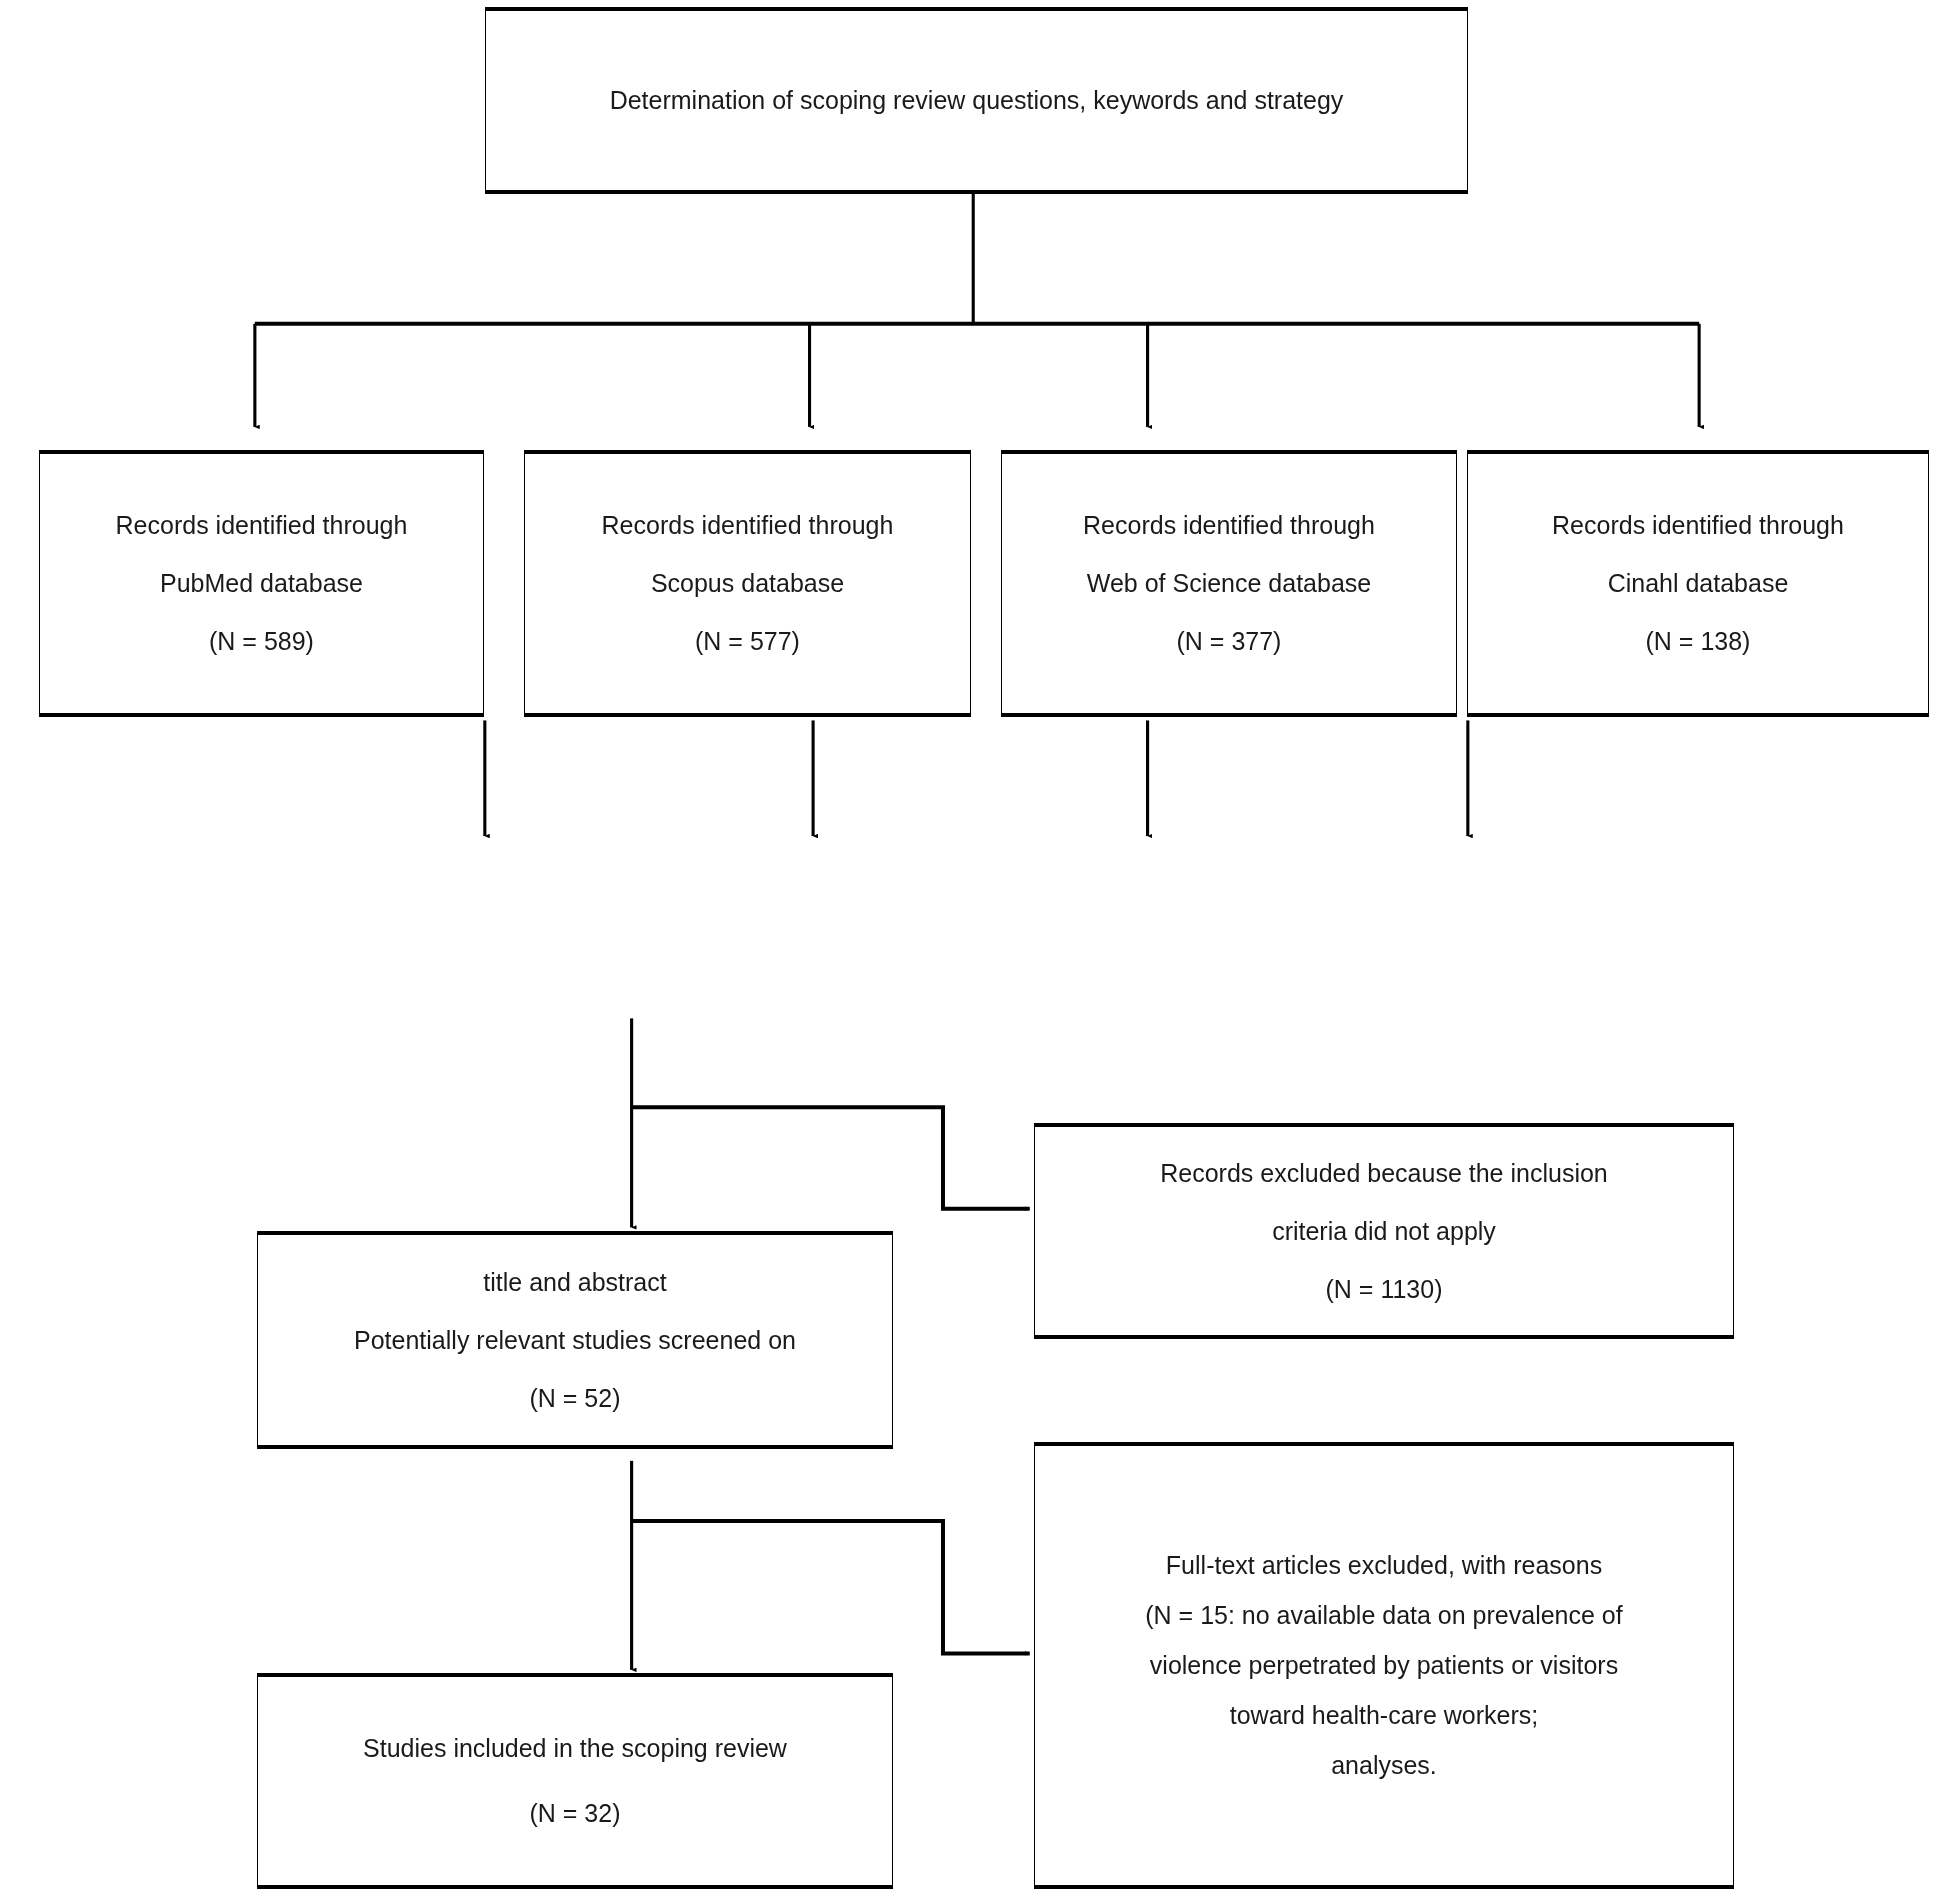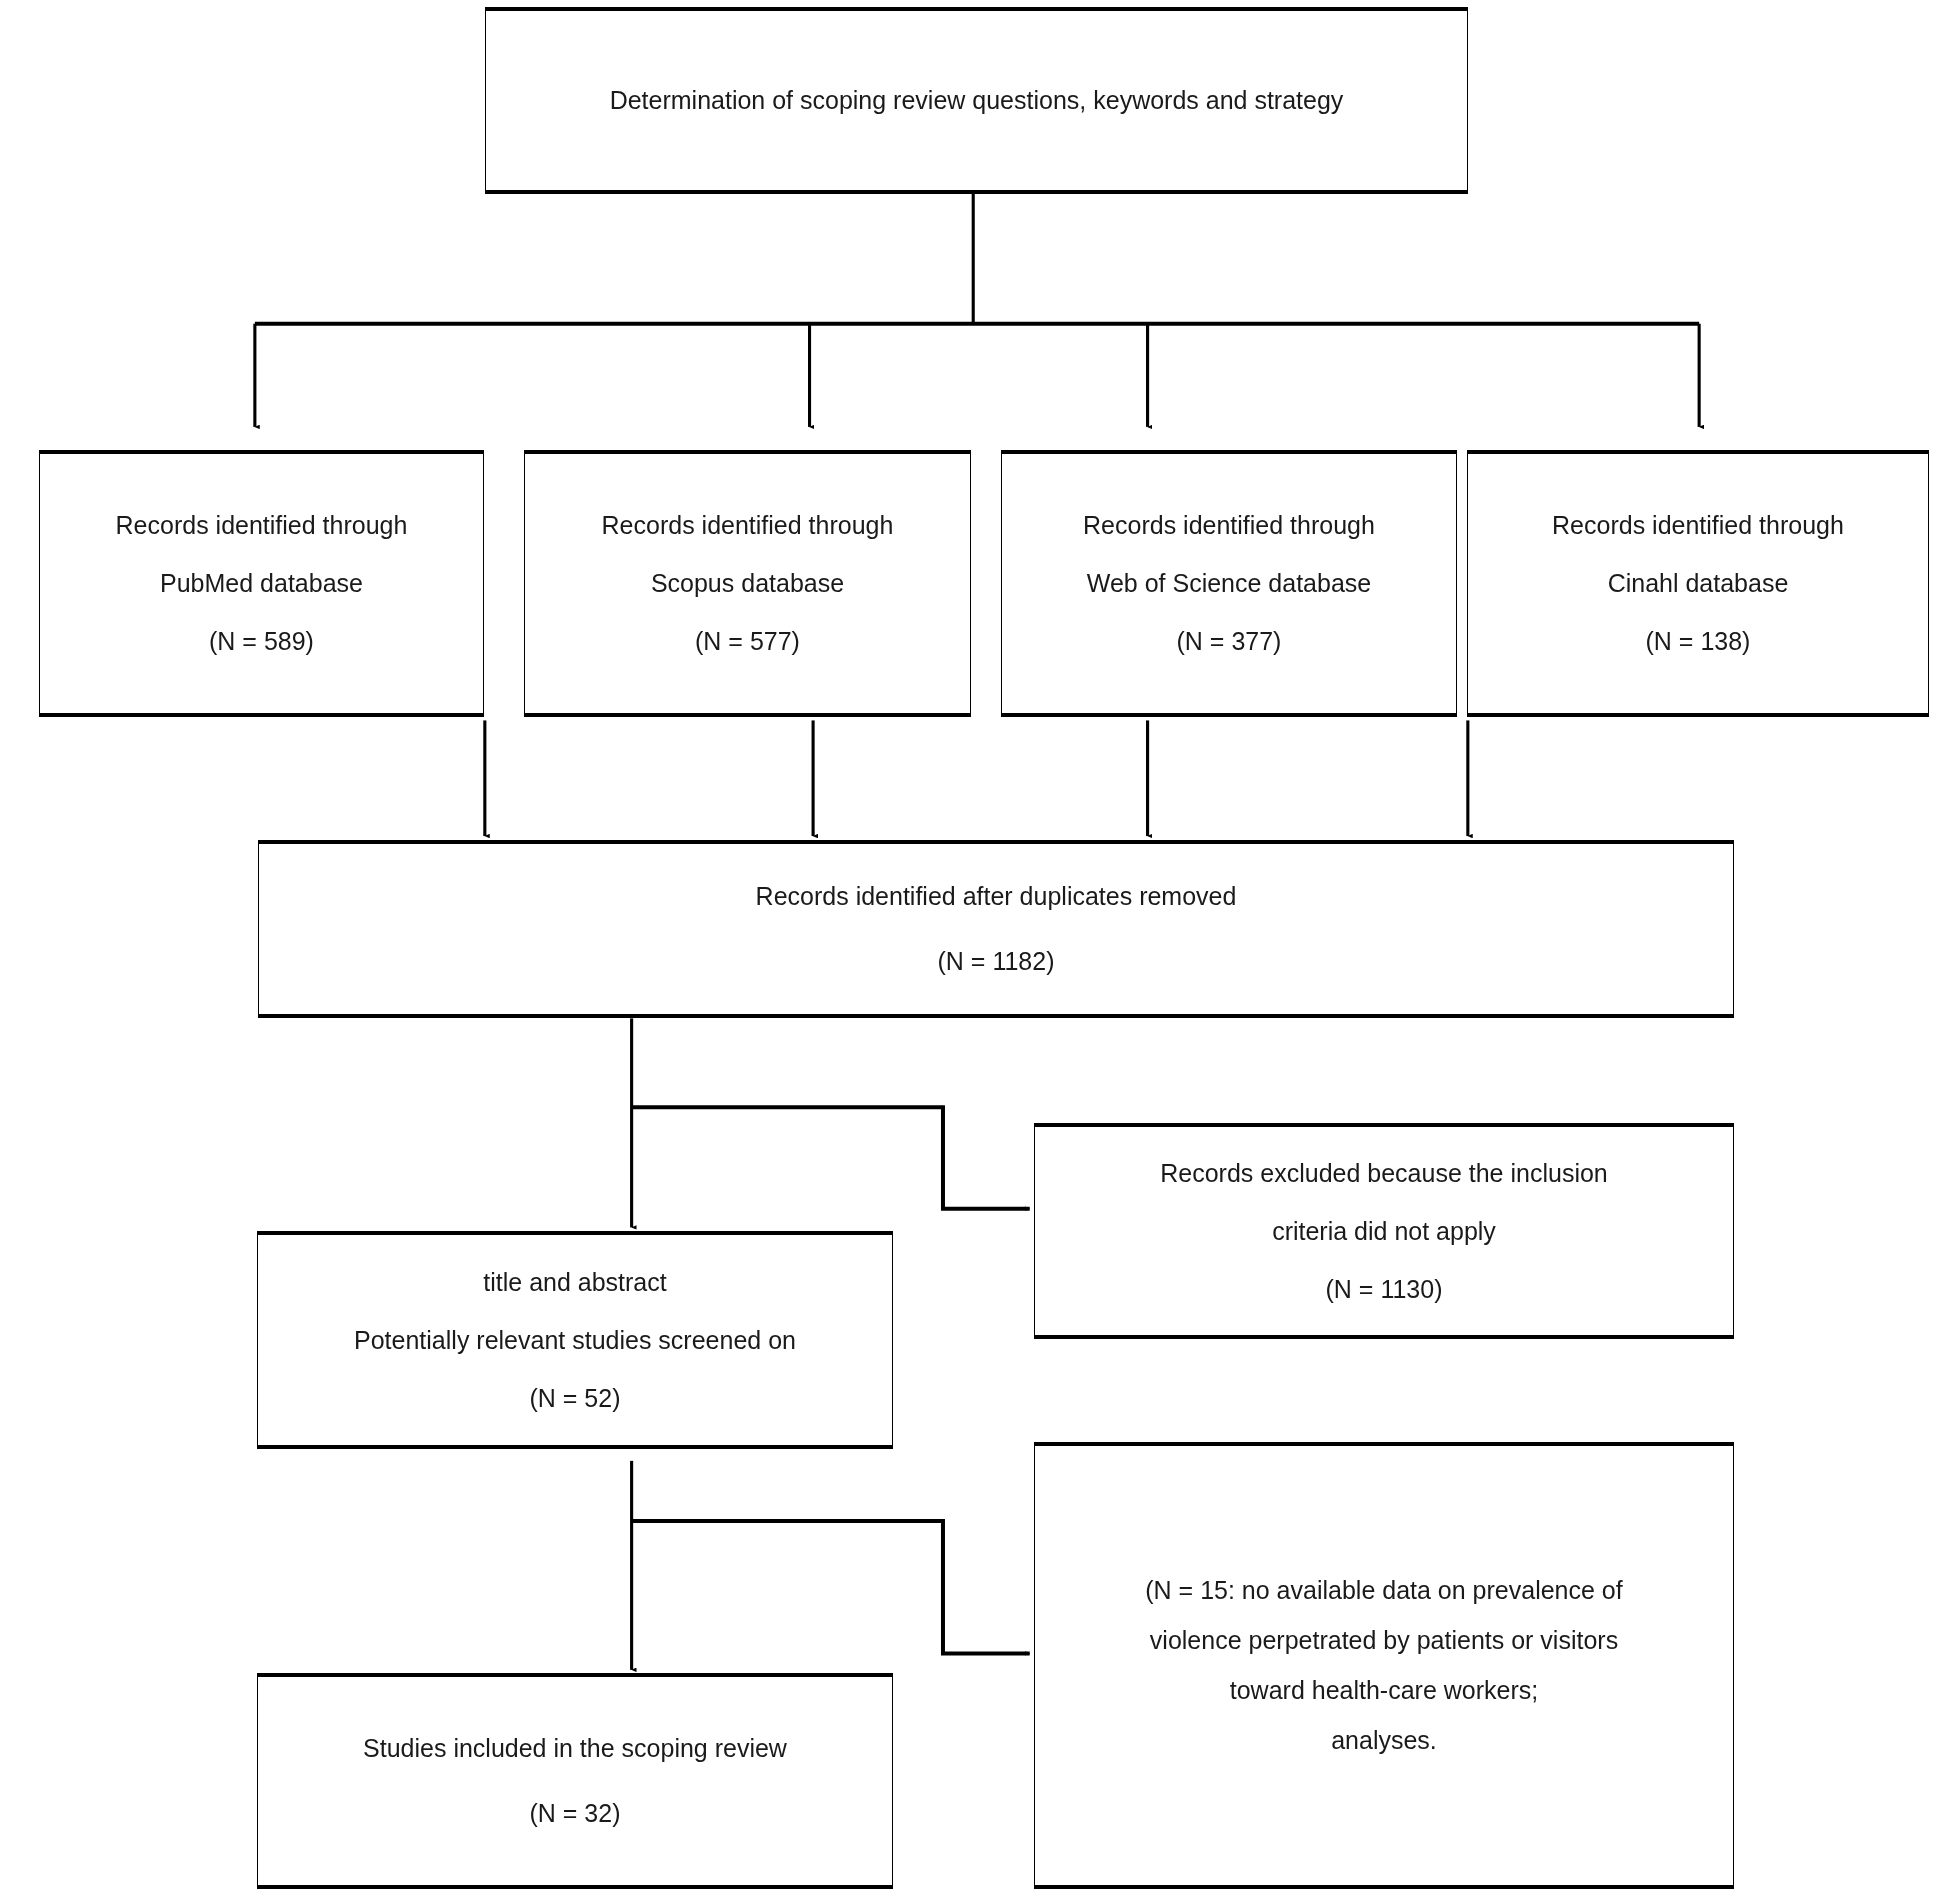--- a/index.html
+++ b/index.html
@@ -143,38 +143,35 @@
     <span class="node-line">Web of Science database</span>
     <span class="node-line">(N = 377)</span>
   </div>
 
   <div class="node-box box-tight" style="left:1467px; top:450px; width:462px; height:267px;">
     <span class="node-line">Records identified through</span>
     <span class="node-line">Cinahl database</span>
     <span class="node-line">(N = 138)</span>
   </div>
 
-  <div class="node-box box-wide" style="left:258px; top:840px; width:1476px; height:178px;">
-    <span class="node-line">Records identified after duplicates removed</span>
-    <span class="node-line">(N = 1182)</span>
-  </div>
 
   <div class="node-box box-tight" style="left:1034px; top:1123px; width:700px; height:216px;">
     <span class="node-line">Records excluded because the inclusion</span>
     <span class="node-line">criteria did not apply</span>
     <span class="node-line">(N = 1130)</span>
   </div>
 
   <div class="node-box box-tight" style="left:257px; top:1231px; width:636px; height:218px;">
     <span class="node-line">title and abstract</span>
     <span class="node-line">Potentially relevant studies screened on</span>
     <span class="node-line">(N = 52)</span>
   </div>
 
   <div class="node-box box-reasons" style="left:1034px; top:1442px; width:700px; height:447px;">
+    <span class="node-line">Full-text articles excluded, with reasons</span>
     <span class="node-line">(N = 15: no available data on prevalence of</span>
     <span class="node-line">violence perpetrated by patients or visitors</span>
     <span class="node-line">toward health-care workers;</span>
     <span class="node-line">analyses.</span>
   </div>
 
   <div class="node-box box-wide" style="left:257px; top:1673px; width:636px; height:216px;">
     <span class="node-line">Studies included in the scoping review</span>
     <span class="node-line">(N = 32)</span>
   </div>

